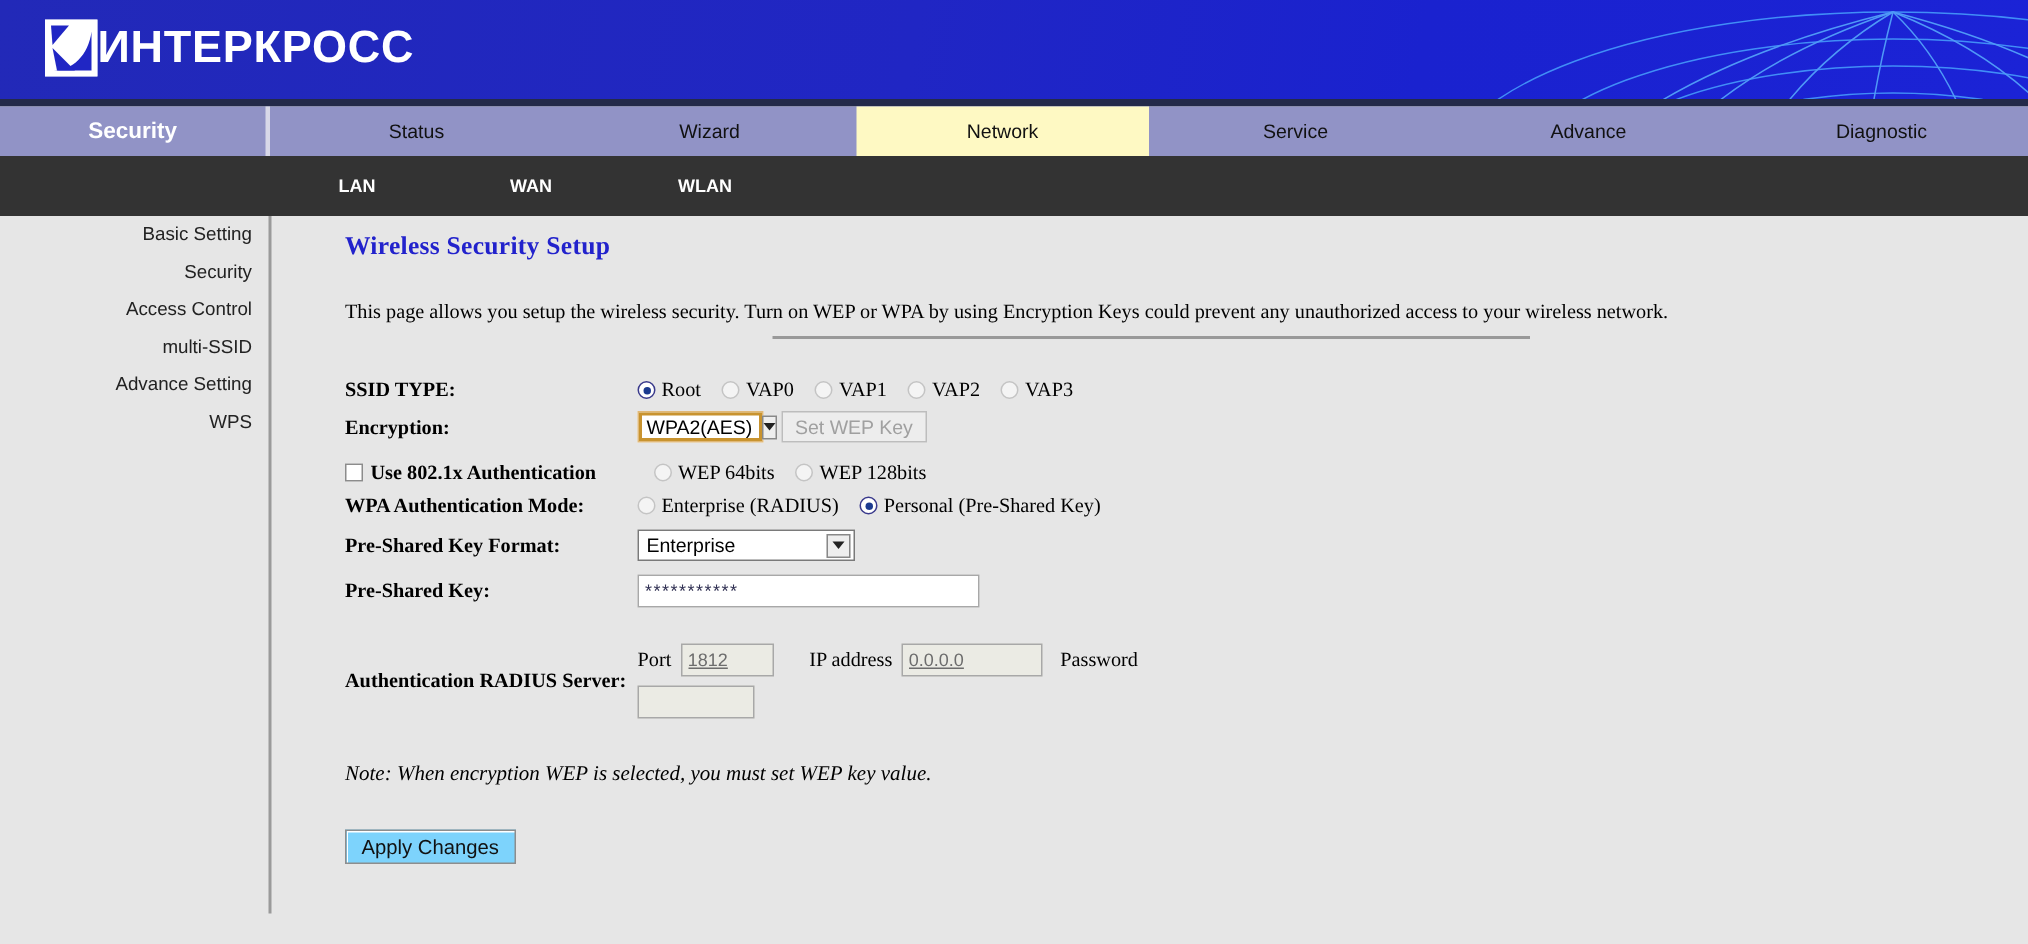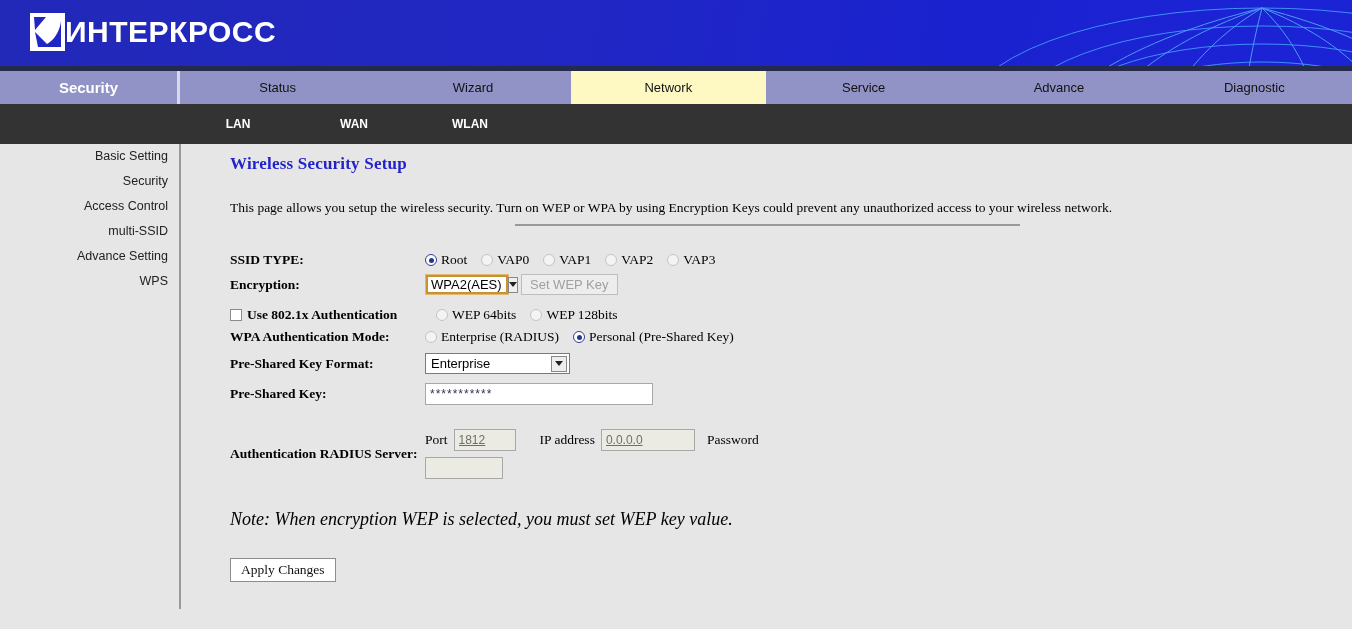--- a/index.html
+++ b/index.html
@@ -159,26 +159,26 @@
 
   .txt {
     border: 1px solid #a8a8a8; background: #ffffff; height: 22px;
     font-family: "Liberation Sans", sans-serif; font-size: 12px; color: #333355;
     padding: 0 4px; letter-spacing: 1px;
   }
   .txt.disabled { background: #ebebe4; color: #6d6d6d; letter-spacing: 0; text-decoration: underline; }
 
   .note {
     font-family: "Liberation Serif", serif; font-style: italic;
-    font-size: 18px; color: #000000; margin-top: 30px;
+    font-size: 14px; color: #000000; margin-top: 30px;
   }
   .apply-wrap { margin-top: 28px; }
   .apply-btn {
-    font-family: Liberation Serif, serif; font-size: 13.5px;
-    background: #ffffff; border: 1px solid #8d8d8d; padding: 3px 10px;
+    font-family: Liberation Sans, sans-serif; font-size: 13.5px;
+    background: #7dd3fc; border: 1px solid #8d8d8d; padding: 3px 10px;
     color: #111111; cursor: pointer;
     box-shadow: inset 1px 1px 0 #ffffff;
   }
 
   .radius-label {
     width: 195px; font-weight: bold; font-size: 13.5px;
     font-family: "Liberation Serif", serif;
   }
   .radius-inline { font-size: 13.5px; font-family: "Liberation Serif", serif; margin: 0 6px 0 0; }
 </style>

